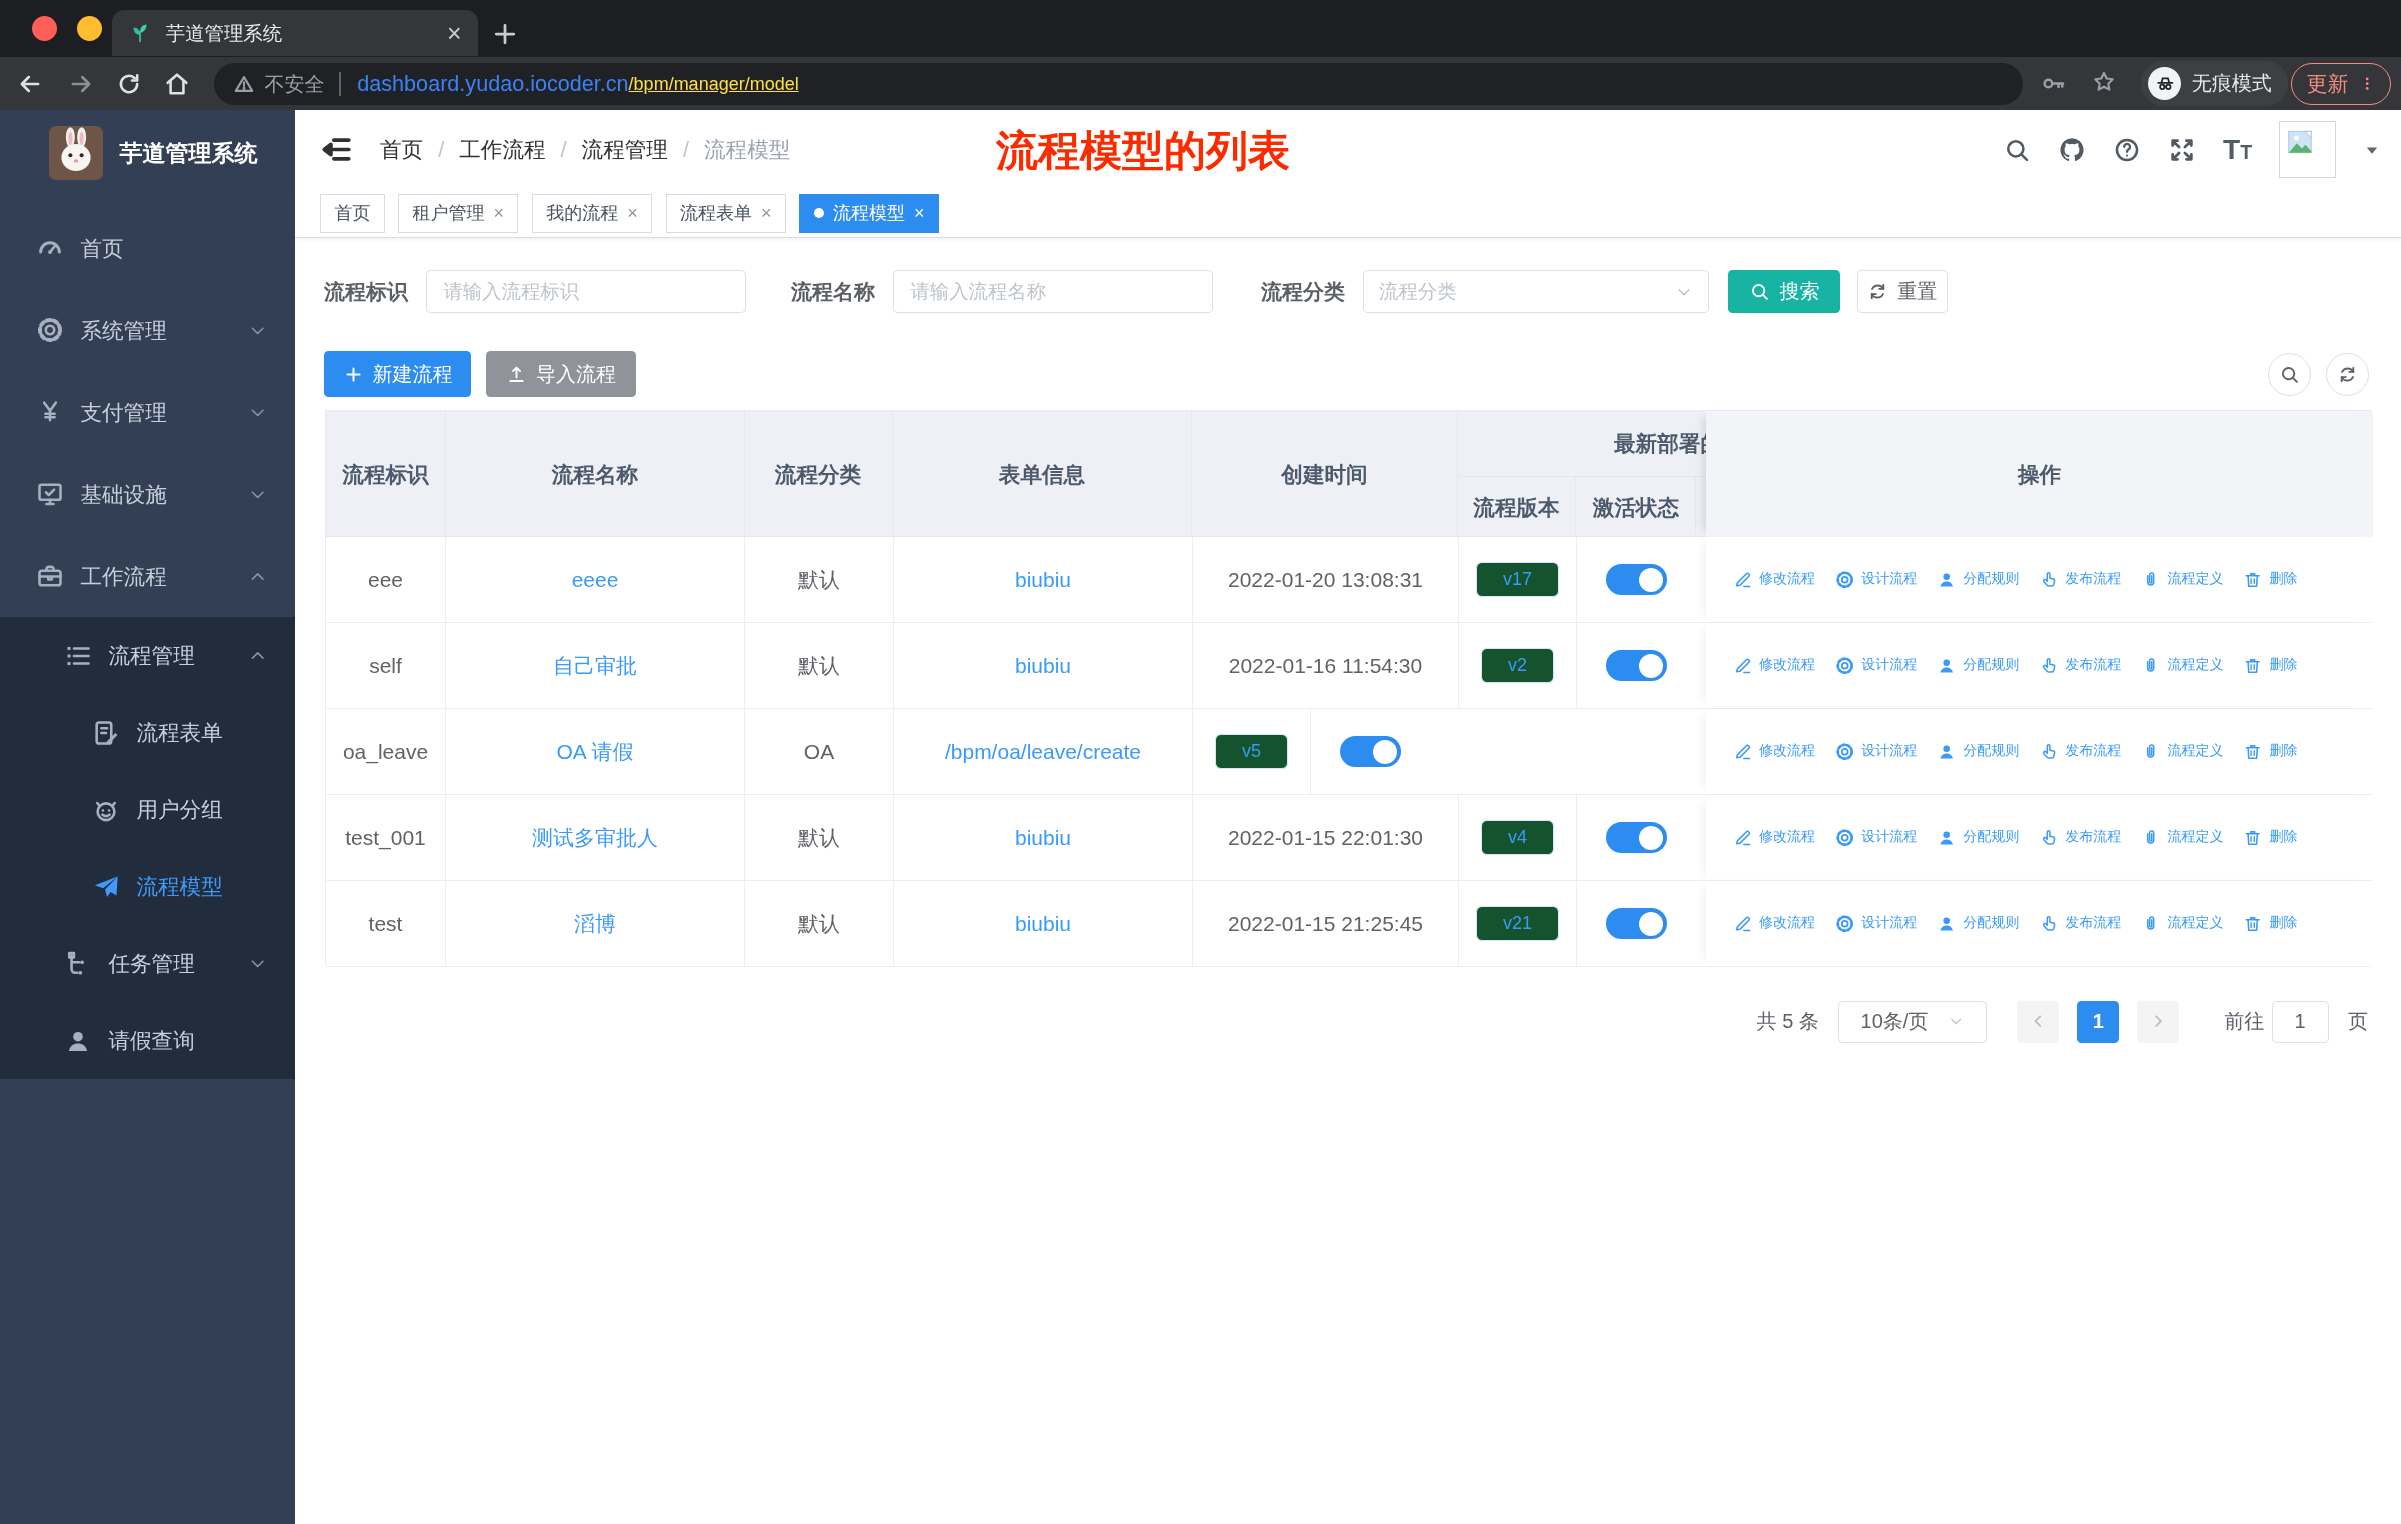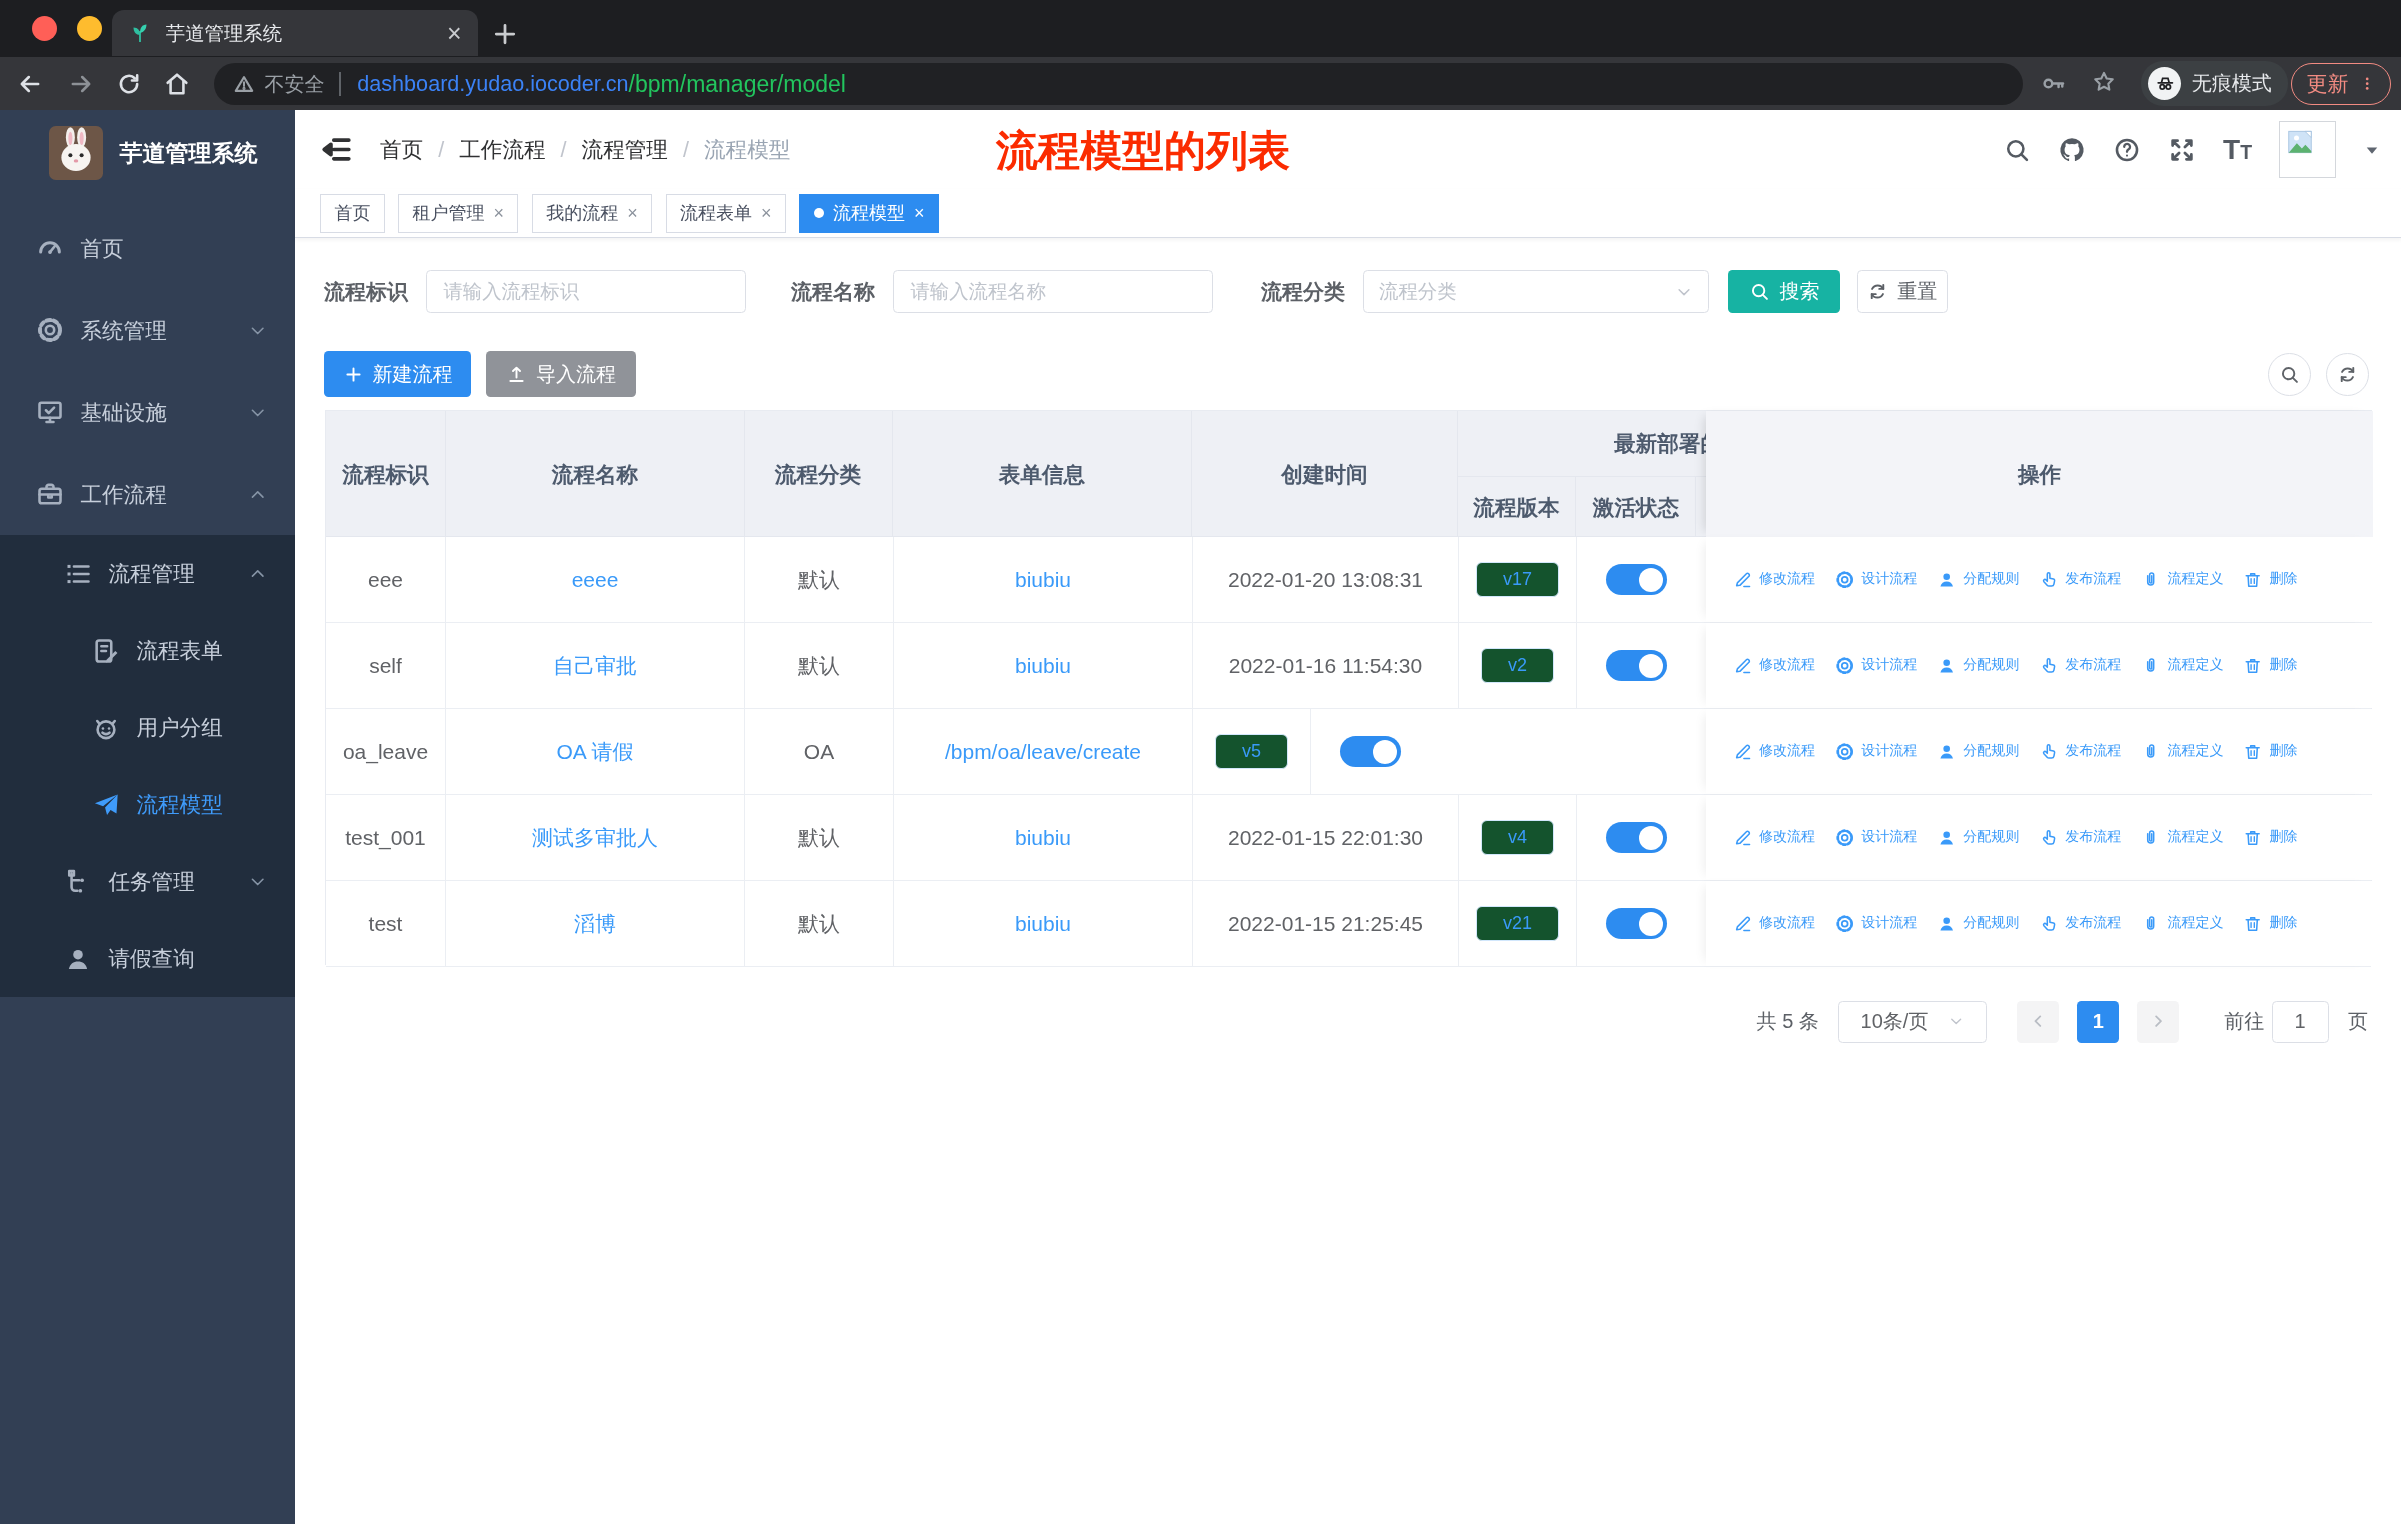--- a/index.html
+++ b/index.html
@@ -24,21 +24,21 @@
   #toolbar { position:absolute; left:0; top:57px; width:2401px; height:54px; background:#35363a;
     display:flex; align-items:center; }
   .navic { position:absolute; top:70px; width:28px; height:28px; color:#dee1e6; }
   #nav-back { left:16.4px; } #nav-fwd { left:67px; color:#8d9196; } #nav-reload { left:115px; } #nav-home { left:163px; }
   #urlbar { position:absolute; left:214px; top:63px; width:1809px; height:42px; border-radius:21px;
     background:#202124; display:flex; align-items:center; padding:0 19.4px; }
   #urlbar .warn { width:22px; height:22px; color:#9aa0a6; margin-right:9px; }
   #urlbar .nsec { color:#9aa0a6; font-size:20px; margin-right:15px; }
   #urlbar .sep { width:1.5px; height:24px; background:#5f6368; margin-right:16.4px; }
   #urlbar .host { color:#3b82f6; font-size:21.6px; }
-  #urlbar .path { color:#22c55e; font-size:23px; }
+  #urlbar .path { color:#fde047; font-size:18px;text-decoration:underline; }
   #key-ic { position:absolute; left:2040px; top:70px; width:27px; height:27px; color:#9aa0a6; }
   #star-ic { position:absolute; left:2090px; top:68px; width:28px; height:28px; color:#9aa0a6; }
   #incog { position:absolute; left:2141px; top:61px; height:45px; border-radius:22px; background:#3c4043;
     display:flex; align-items:center; padding:0 16.4px 0 7.4px; }
   #incog .bubble { width:33px; height:33px; border-radius:50%; background:#f1f3f4; color:#202124; padding:5.2px; margin-right:10.4px; }
   #incog .lbl { color:#e8eaed; font-size:20px; }
   #updatepill { position:absolute; left:2291px; top:63px; width:100px; height:42px; border:1.5px solid #f28b82;
     border-radius:21px; display:flex; align-items:center; justify-content:center; gap:10.4px; }
   #updatepill .lbl { color:#f28b82; font-size:21px; }
   #updatepill .dots { width:16.4px; height:19.4px; color:#f28b82; }
@@ -292,20 +292,33 @@
     <span class="mlabel">系统管理</span>
     <span class="chev ic">
             <svg viewBox="0 0 24 24" fill="none" stroke="currentColor" stroke-width="2.2" stroke-linecap="round" stroke-linejoin="round">
               <path d="M5.5 9 12 15.5 18.5 9" stroke-width="2"></path>
             </svg>
           </span>
   </div>
         <div class="mitem">
     <span class="mic ic">
             <svg viewBox="0 0 24 24" fill="none" stroke="currentColor" stroke-width="2.2" stroke-linecap="round" stroke-linejoin="round">
+              <path d="M7 4l5 7 5-7M12 11v8M8 13.5h8M8 16.5h8"></path>
+            </svg>
+          </span>
+    <span class="mlabel">支付管理</span>
+    <span class="chev ic">
+            <svg viewBox="0 0 24 24" fill="none" stroke="currentColor" stroke-width="2.2" stroke-linecap="round" stroke-linejoin="round">
+              <path d="M5.5 9 12 15.5 18.5 9" stroke-width="2"></path>
+            </svg>
+          </span>
+  </div>
+        <div class="mitem">
+    <span class="mic ic">
+            <svg viewBox="0 0 24 24" fill="none" stroke="currentColor" stroke-width="2.2" stroke-linecap="round" stroke-linejoin="round">
               <rect x="3" y="4" width="18" height="13" rx="1.6"></rect>
               <path d="M9 20.5h6M12 17v3.5"></path>
               <path d="M8.5 10.5l2.4 2.4 4.6-4.6"></path>
             </svg>
           </span>
     <span class="mlabel">基础设施</span>
     <span class="chev ic">
             <svg viewBox="0 0 24 24" fill="none" stroke="currentColor" stroke-width="2.2" stroke-linecap="round" stroke-linejoin="round">
               <path d="M5.5 9 12 15.5 18.5 9" stroke-width="2"></path>
             </svg>

